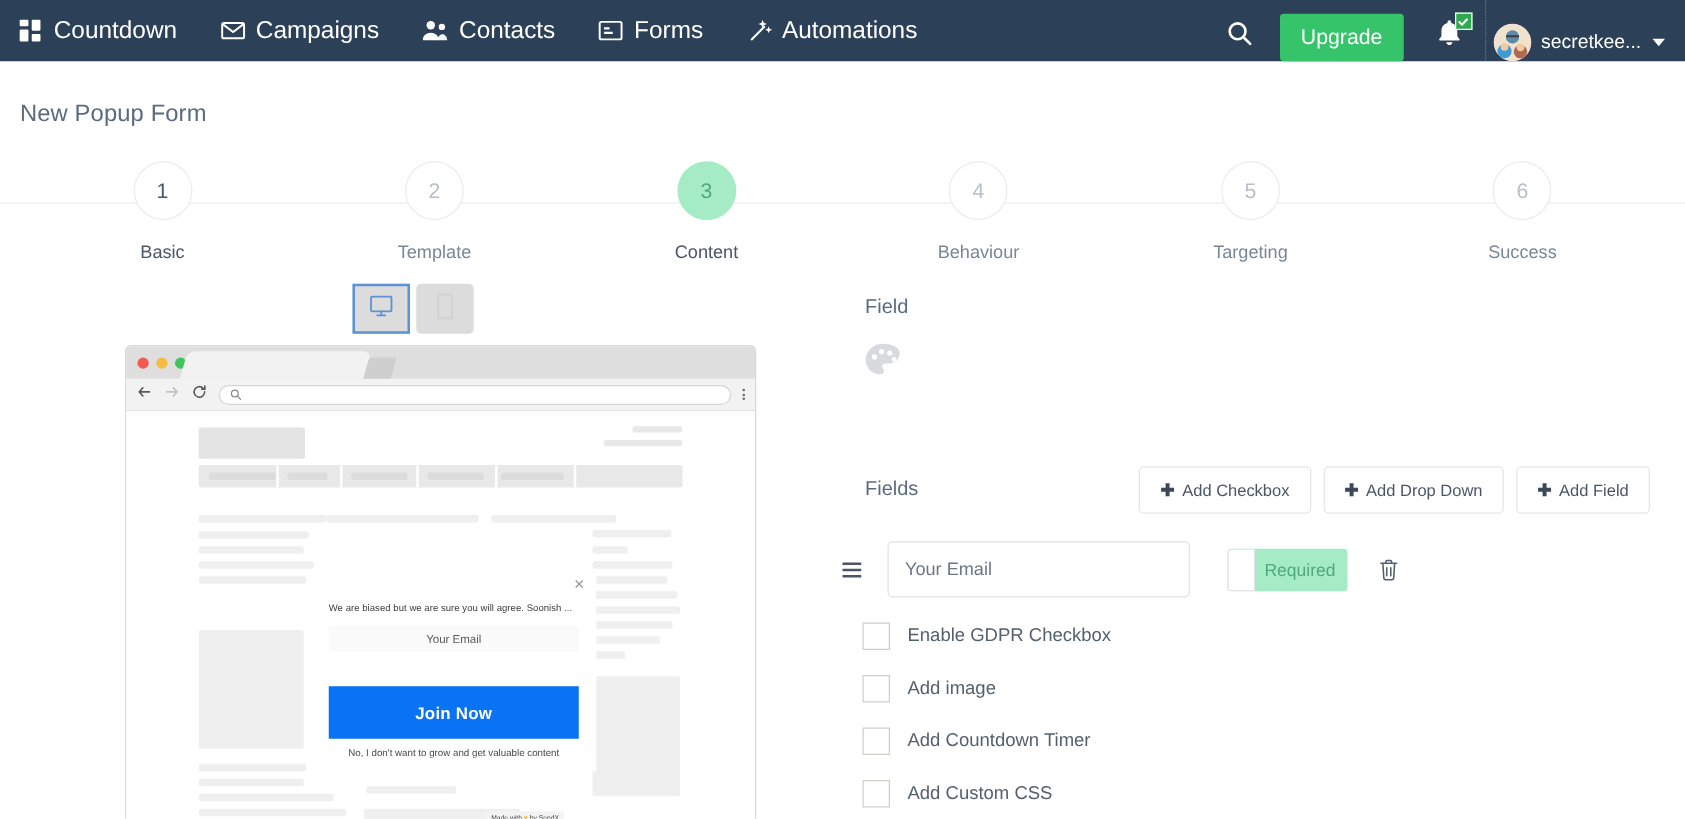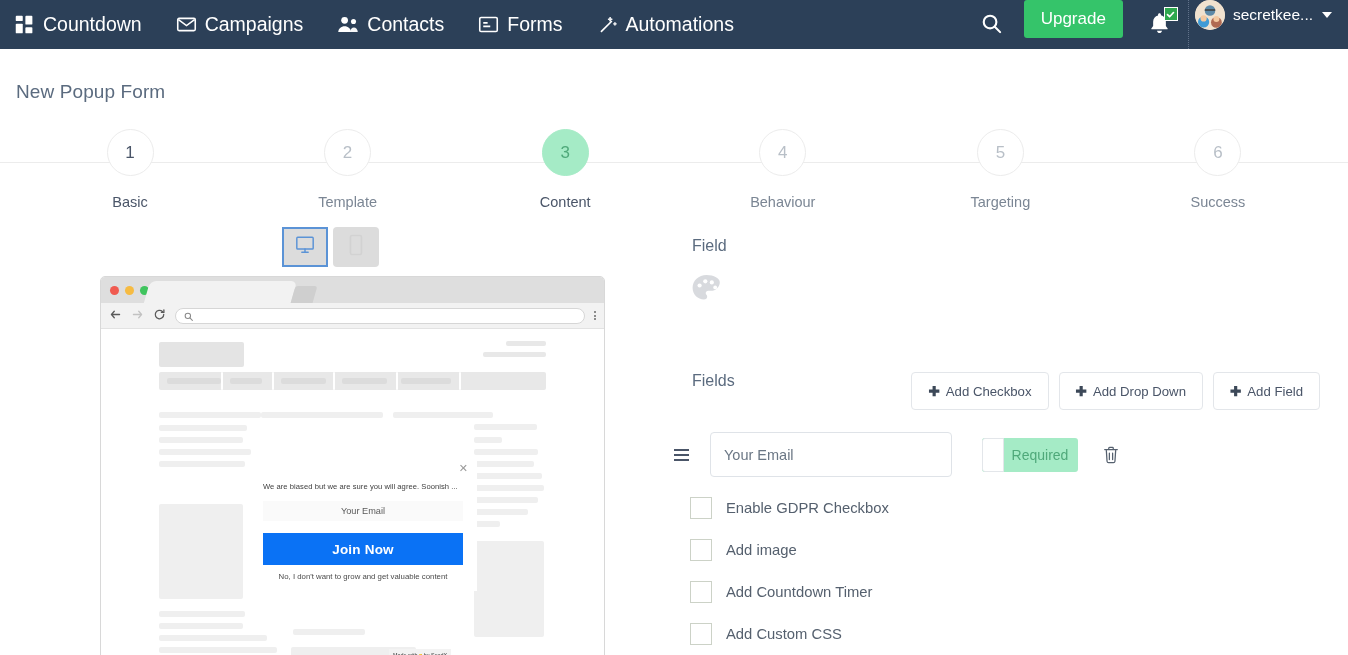--- a/index.html
+++ b/index.html
@@ -25,21 +25,21 @@
     color: #ffffff;
     font-size: 19.5px;
     padding: 0 17px 0 0;
     margin-right: 17px;
     cursor: pointer;
     white-space: nowrap;
   }
   .nav-item .nicon { display: flex; align-items: center; }
   .nav-right {
     margin-left: auto;
-    display: flex; align-items: flex-start;
+    display: flex; align-items: flex-end;
   }
   .search-btn {
     width: 46px; height: 46px;
     display: flex; align-items: center; justify-content: center;
     cursor: pointer;
   }
   .upgrade-btn {
     background: #35c46a;
     color: #fff;
     font-size: 17px;
@@ -265,22 +265,22 @@
   .popup-input {
     margin-top: 10px;
     height: 20px;
     background: #fafafa;
     display: flex; align-items: center; justify-content: center;
     font-size: 9.2px;
     color: #5a5a5a;
     cursor: text;
   }
   .popup-btn {
-    margin-top: 12px;
-    height: 32px;
+    margin-top: 28px;
+    height: 42px;
     background: #0a72f5;
     color: #fff;
     font-size: 13.5px;
     font-weight: bold;
     display: flex; align-items: center; justify-content: center;
     cursor: pointer;
     letter-spacing: .2px;
   }
   .popup-decline {
     margin-top: 7px;
@@ -302,21 +302,21 @@
   .heart { color: #f7b500; }
 
   
   .sec-label {
     font-size: 16px;
     color: #5b6b7f;
     margin-left: 2px;
   }
   .palette-wrap { margin-top: 18px; margin-left: 0px; cursor: pointer; width: 34px; }
   .fields-head {
-    display: flex; 
+    display: flex; align-items: center;
     margin-top: 63px;
   }
   .fields-btns { margin-left: auto; display: flex; gap: 10px; }
   .add-btn {
     border: 1px solid #e3e6ea;
     background: #fff;
     border-radius: 4px;
     padding: 10px 16px;
     font-size: 13.2px;
     color: #4a5568;

